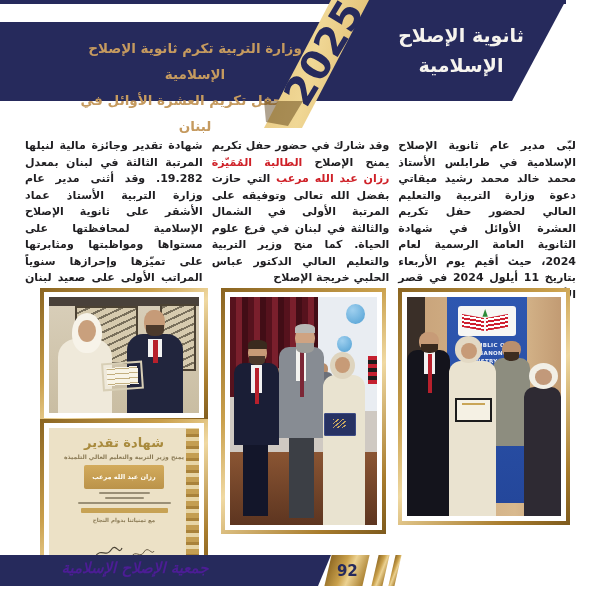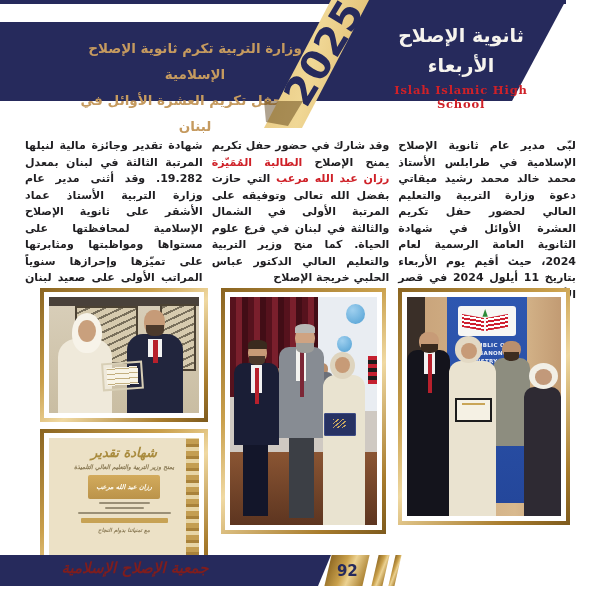--- a/index.html
+++ b/index.html
@@ -33,21 +33,21 @@
     line-height:16.5px; color:#1f1e21;margin-top:12px; }
   .red-name { color:#cf2128; }
 
   
   .frame { position:absolute; padding:4px;
     background:linear-gradient(140deg,#8a6420,#caa04c 35%,#f0d9a2 55%,#a87c2d 85%,#7d5a1d); }
   .frame-inner { width:100%; height:100%; background:#ffffff; padding:5px; }
   .scene { position:relative; width:100%; height:100%; overflow:hidden; }
 
   .frame-1 { left:40px; top:288px; width:168px; height:134px; }
-  .frame-2 { left:40px; top:429px; width:168px; height:156px;font-style:italic; }
+  .frame-2 { left:40px; top:419px; width:168px; height:156px; }
   .frame-3 { left:221px; top:288px; width:165px; height:246px; }
   .frame-4 { left:398px; top:288px; width:172px; height:237px; }
 
   
   .s1 { background:linear-gradient(#d9cfba,#c9bda2); }
   .s1-topband { position:absolute; top:0; left:0; width:100%; height:8%; background:#49413a; }
   .s1-poster { position:absolute; background:#d6caae; border:2px solid #4c4233;
     background-image:repeating-linear-gradient(-25deg, transparent 0 5px, rgba(45,38,25,.55) 5px 7px); }
   .s1-poster.p1 { left:17%; top:8%; width:42%; height:50%; }
   .s1-poster.p2 { left:74%; top:6%; width:24%; height:58%; }
@@ -149,21 +149,21 @@
   .s4-woman-face { position:absolute; left:35%; top:21%; width:10.5%; height:7.5%; background:#c79b77; border-radius:50%; }
   .s4-woman-body { position:absolute; left:27%; top:29%; width:31%; height:71%; background:#eae3d0; border-radius:12px 12px 0 0; }
   .s4-cert { position:absolute; left:31%; top:46%; width:24%; height:11%; background:#f5f1e4;
     border:2px solid #1c1c1c; }
   .s4-cert-line { width:70%; height:2px; background:#c9a557; margin:3px auto 0; }
 
   
   .footer-band { position:absolute; left:0; top:555px; width:600px; height:31px; background:#262a5c;
     clip-path:polygon(0 0, 331px 0, 318px 31px, 0 31px); }
   .footer-callig { position:absolute; left:55px; top:559px; width:160px; text-align:center;
-    direction:rtl; color:#7f1d1d; font-size:15px; font-weight:bold; font-style:italic; }
+    direction:rtl; color:#4c1d95; font-size:15px; font-weight:bold; font-style:italic; }
   .page-badge { position:absolute; left:328px; top:555px; width:38px; height:31px;
     transform:skewX(-13deg); background:linear-gradient(100deg,#8d6722,#caa14c 40%,#ecd292 60%,#a87e2e);
     display:flex; align-items:center; justify-content:center; }
   .page-badge span { transform:skewX(13deg); color:#262a5c; font-weight:bold; font-size:15px; }
   .footer-stripe { position:absolute; top:555px; height:31px; transform:skewX(-13deg);
     background:linear-gradient(100deg,#8d6722,#caa14c 40%,#ecd292 60%,#a87e2e); }
   .stripe-1 { left:375px; width:11px; }
   .stripe-2 { left:392px; width:6px; }
 </style>
 </head>
@@ -175,22 +175,21 @@
 
   <div class="band-left">
     <div class="band-left-text">
       <div>وزارة التربية تكرم ثانوية الإصلاح الإسلامية</div>
       <div>في حفل تكريم العشرة الأوائل في لبنان</div>
     </div>
   </div>
 
   <div class="band-right"></div>
   <div class="school-block">
-    <div class="school-ar">ثانوية الإصلاح الأربعاء</div>
-    <div class="school-en">Islah Islamic High School</div>
+    <div class="school-ar">ثانوية الإصلاح الإسلامية</div>
   </div>
 
   <div class="ribbon"></div>
   <div class="ribbon-tail"></div>
   <div class="ribbon-year">2025</div>
 
   <div class="article">
     <div class="col">لبّى مدير عام ثانوية الإصلاح الإسلامية في طرابلس الأستاذ محمد خالد محمد رشيد ميقاتي دعوة وزارة التربية والتعليم العالي لحضور حفل تكريم العشرة الأوائل في شهادة الثانوية العامة الرسمية لعام 2024، حيث أقيم يوم الأربعاء بتاريخ 11 أيلول 2024 في قصر الأونيسكو في بيروت.</div>
     <div class="col"><span>وقد شارك في حضور حفل تكريم يمنح الإصلاح </span><span class="red-name">الطالبة المُمَيّزة رزان عبد الله مرعب</span><span> التي حازت بفضل الله تعالى وتوفيقه على المرتبة الأولى في الشمال والثالثة في لبنان في فرع علوم الحياة. كما منح وزير التربية والتعليم العالي الدكتور عباس الحلبي خريجة الإصلاح</span></div>
     <div class="col">شهادة تقدير وجائزة مالية لنيلها المرتبة الثالثة في لبنان بمعدل 19.282. وقد أثنى مدير عام وزارة التربية الأستاذ عماد الأشقر على ثانوية الإصلاح الإسلامية لمحافظتها على مستواها ومواظبتها ومثابرتها على تميّزها وإحرازها سنوياً المراتب الأولى على صعيد لبنان في نتائج الامتحانات الرسمية.</div>

